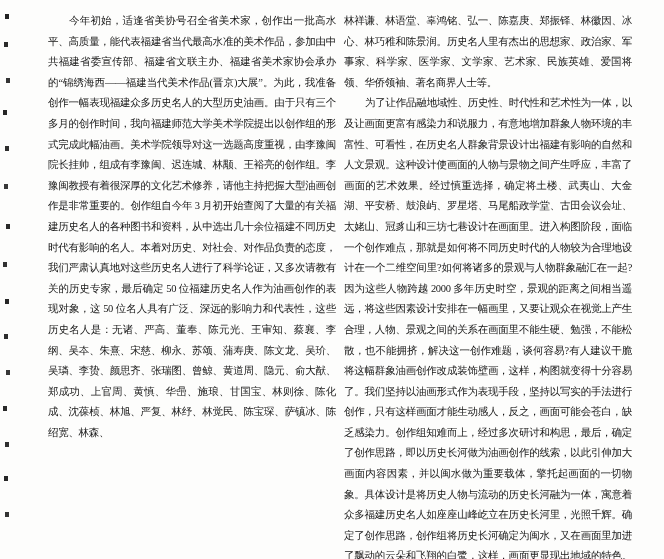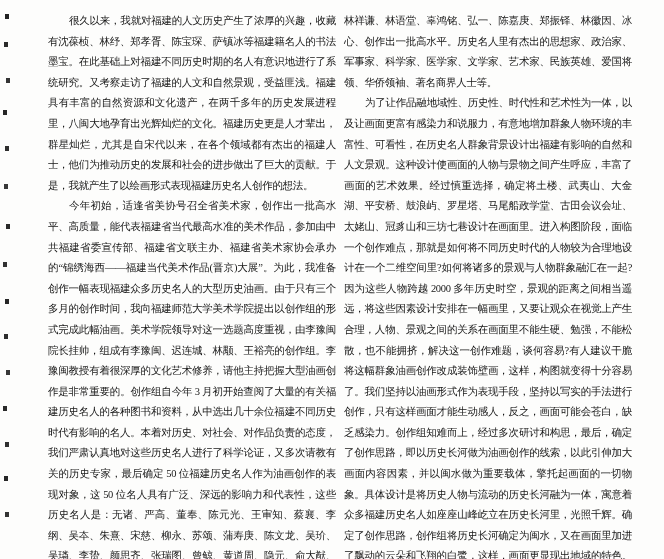--- a/index.html
+++ b/index.html
@@ -37,23 +37,22 @@
   }
 </style>
 </head>
 <body>
 
 <div class="page">
 
   <div class="scan-noise"></div>
 
   <div class="column" id="col-left">
-    <p class="para indent">很久以来，我就对福建的人文历史产生了浓厚的兴趣，收藏有沈葆桢、林纾、郑孝胥、陈宝琛、萨镇冰等福建籍名人的书法墨宝。在此基础上对福建不同历史时期的名人有意识地进行了系统研究。又考察走访了福建的人文和自然景观，受益匪浅。福建具有丰富的自然资源和文化遗产，在两千多年的历史发展进程里，八闽大地孕育出光辉灿烂的文化。福建历史更是人才辈出，群星灿烂，尤其是自宋代以来，在各个领域都有杰出的福建人士，他们为推动历史的发展和社会的进步做出了巨大的贡献。于是，我就产生了以绘画形式表现福建历史名人创作的想法。</p>
     <p class="para indent">今年初始，适逢省美协号召全省美术家，创作出一批高水平、高质量，能代表福建省当代最高水准的美术作品，参加由中共福建省委宣传部、福建省文联主办、福建省美术家协会承办的“锦绣海西——福建当代美术作品(晋京)大展”。为此，我准备创作一幅表现福建众多历史名人的大型历史油画。由于只有三个多月的创作时间，我向福建师范大学美术学院提出以创作组的形式完成此幅油画。美术学院领导对这一选题高度重视，由李豫闽院长挂帅，组成有李豫闽、迟连城、林颙、王裕亮的创作组。李豫闽教授有着很深厚的文化艺术修养，请他主持把握大型油画创作是非常重要的。创作组自今年 3 月初开始查阅了大量的有关福建历史名人的各种图书和资料，从中选出几十余位福建不同历史时代有影响的名人。本着对历史、对社会、对作品负责的态度，我们严肃认真地对这些历史名人进行了科学论证，又多次请教有关的历史专家，最后确定 50 位福建历史名人作为油画创作的表现对象，这 50 位名人具有广泛、深远的影响力和代表性，这些历史名人是：无诸、严高、董奉、陈元光、王审知、蔡襄、李纲、吴夲、朱熹、宋慈、柳永、苏颂、蒲寿庚、陈文龙、吴玠、吴璘、李贽、颜思齐、张瑞图、曾鲸、黄道周、隐元、俞大猷、郑成功、上官周、黄慎、华喦、施琅、甘国宝、林则徐、陈化成、沈葆桢、林旭、严复、林纾、林觉民、陈宝琛、萨镇冰、陈绍宽、林森、</p>
   </div>
 
   <div class="column" id="col-right">
-    <p class="para">林祥谦、林语堂、辜鸿铭、弘一、陈嘉庚、郑振铎、林徽因、冰心、创作出一批高水平。历史名人里有杰出的思想家、政治家、军事家、科学家、医学家、文学家、艺术家、民族英雄、爱国将领、华侨领袖、著名商界人士等。</p>
+    <p class="para">林祥谦、林语堂、辜鸿铭、弘一、陈嘉庚、郑振铎、林徽因、冰心、林巧稚和陈景润。历史名人里有杰出的思想家、政治家、军事家、科学家、医学家、文学家、艺术家、民族英雄、爱国将领、华侨领袖、著名商界人士等。</p>
     <p class="para indent">为了让作品融地域性、历史性、时代性和艺术性为一体，以及让画面更富有感染力和说服力，有意地增加群象人物环境的丰富性、可看性，在历史名人群象背景设计出福建有影响的自然和人文景观。这种设计使画面的人物与景物之间产生呼应，丰富了画面的艺术效果。经过慎重选择，确定将土楼、武夷山、大金湖、平安桥、鼓浪屿、罗星塔、马尾船政学堂、古田会议会址、太姥山、冠豸山和三坊七巷设计在画面里。进入构图阶段，面临一个创作难点，那就是如何将不同历史时代的人物较为合理地设计在一个二维空间里?如何将诸多的景观与人物群象融汇在一起?因为这些人物跨越 2000 多年历史时空，景观的距离之间相当遥远，将这些因素设计安排在一幅画里，又要让观众在视觉上产生合理，人物、景观之间的关系在画面里不能生硬、勉强，不能松散，也不能拥挤，解决这一创作难题，谈何容易?有人建议干脆将这幅群象油画创作改成装饰壁画，这样，构图就变得十分容易了。我们坚持以油画形式作为表现手段，坚持以写实的手法进行创作，只有这样画面才能生动感人，反之，画面可能会苍白，缺乏感染力。创作组知难而上，经过多次研讨和构思，最后，确定了创作思路，即以历史长河做为油画创作的线索，以此引伸加大画面内容因素，并以闽水做为重要载体，擎托起画面的一切物象。具体设计是将历史人物与流动的历史长河融为一体，寓意着众多福建历史名人如座座山峰屹立在历史长河里，光照千辉。确定了创作思路，创作组将历史长河确定为闽水，又在画面里加进了飘动的云朵和飞翔的白鹭，这样，画面更显现出地域的特色。为此，将作品命名为《闽水万古流》，画幅尺寸定为 280×860cm。</p>
   </div>
 
 
 </div>
 
 </body></html>

